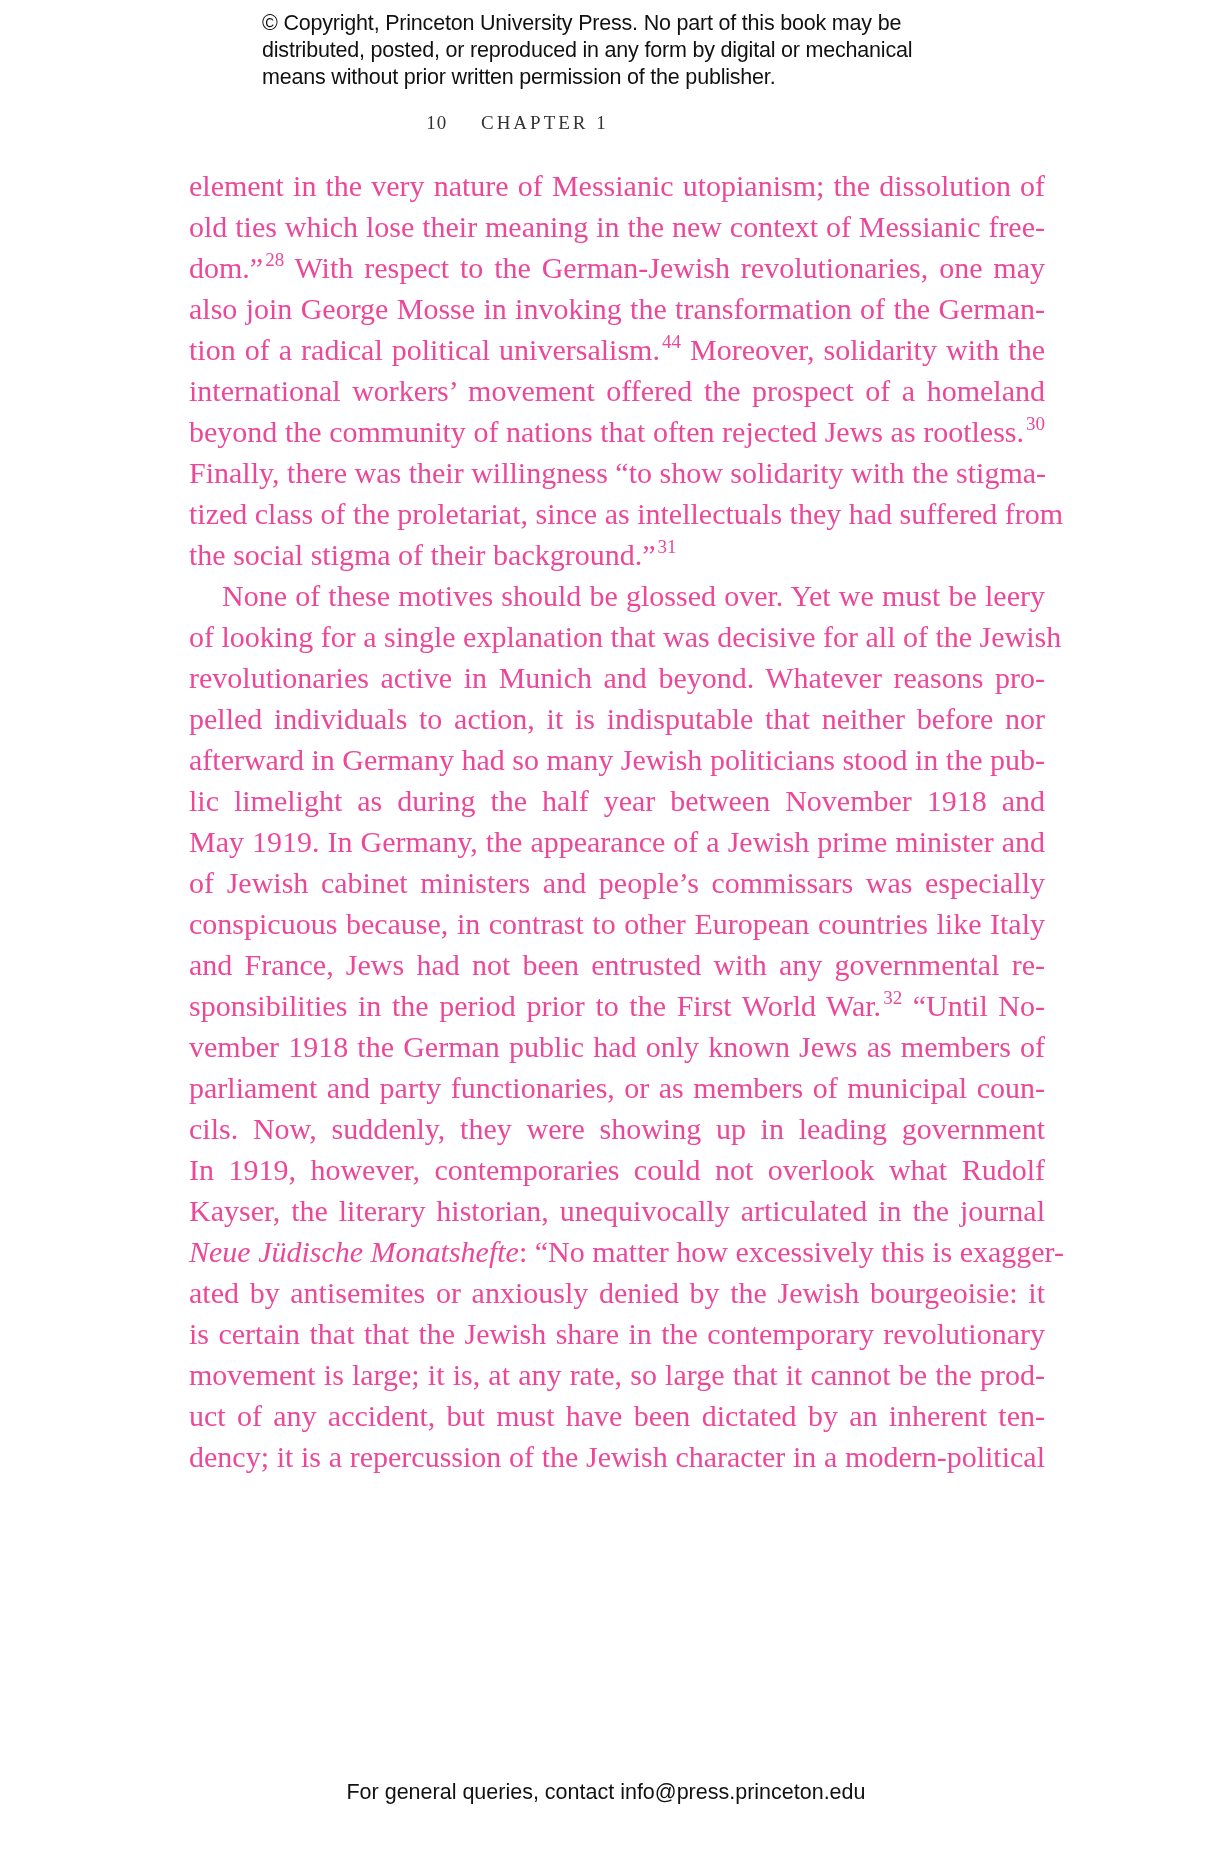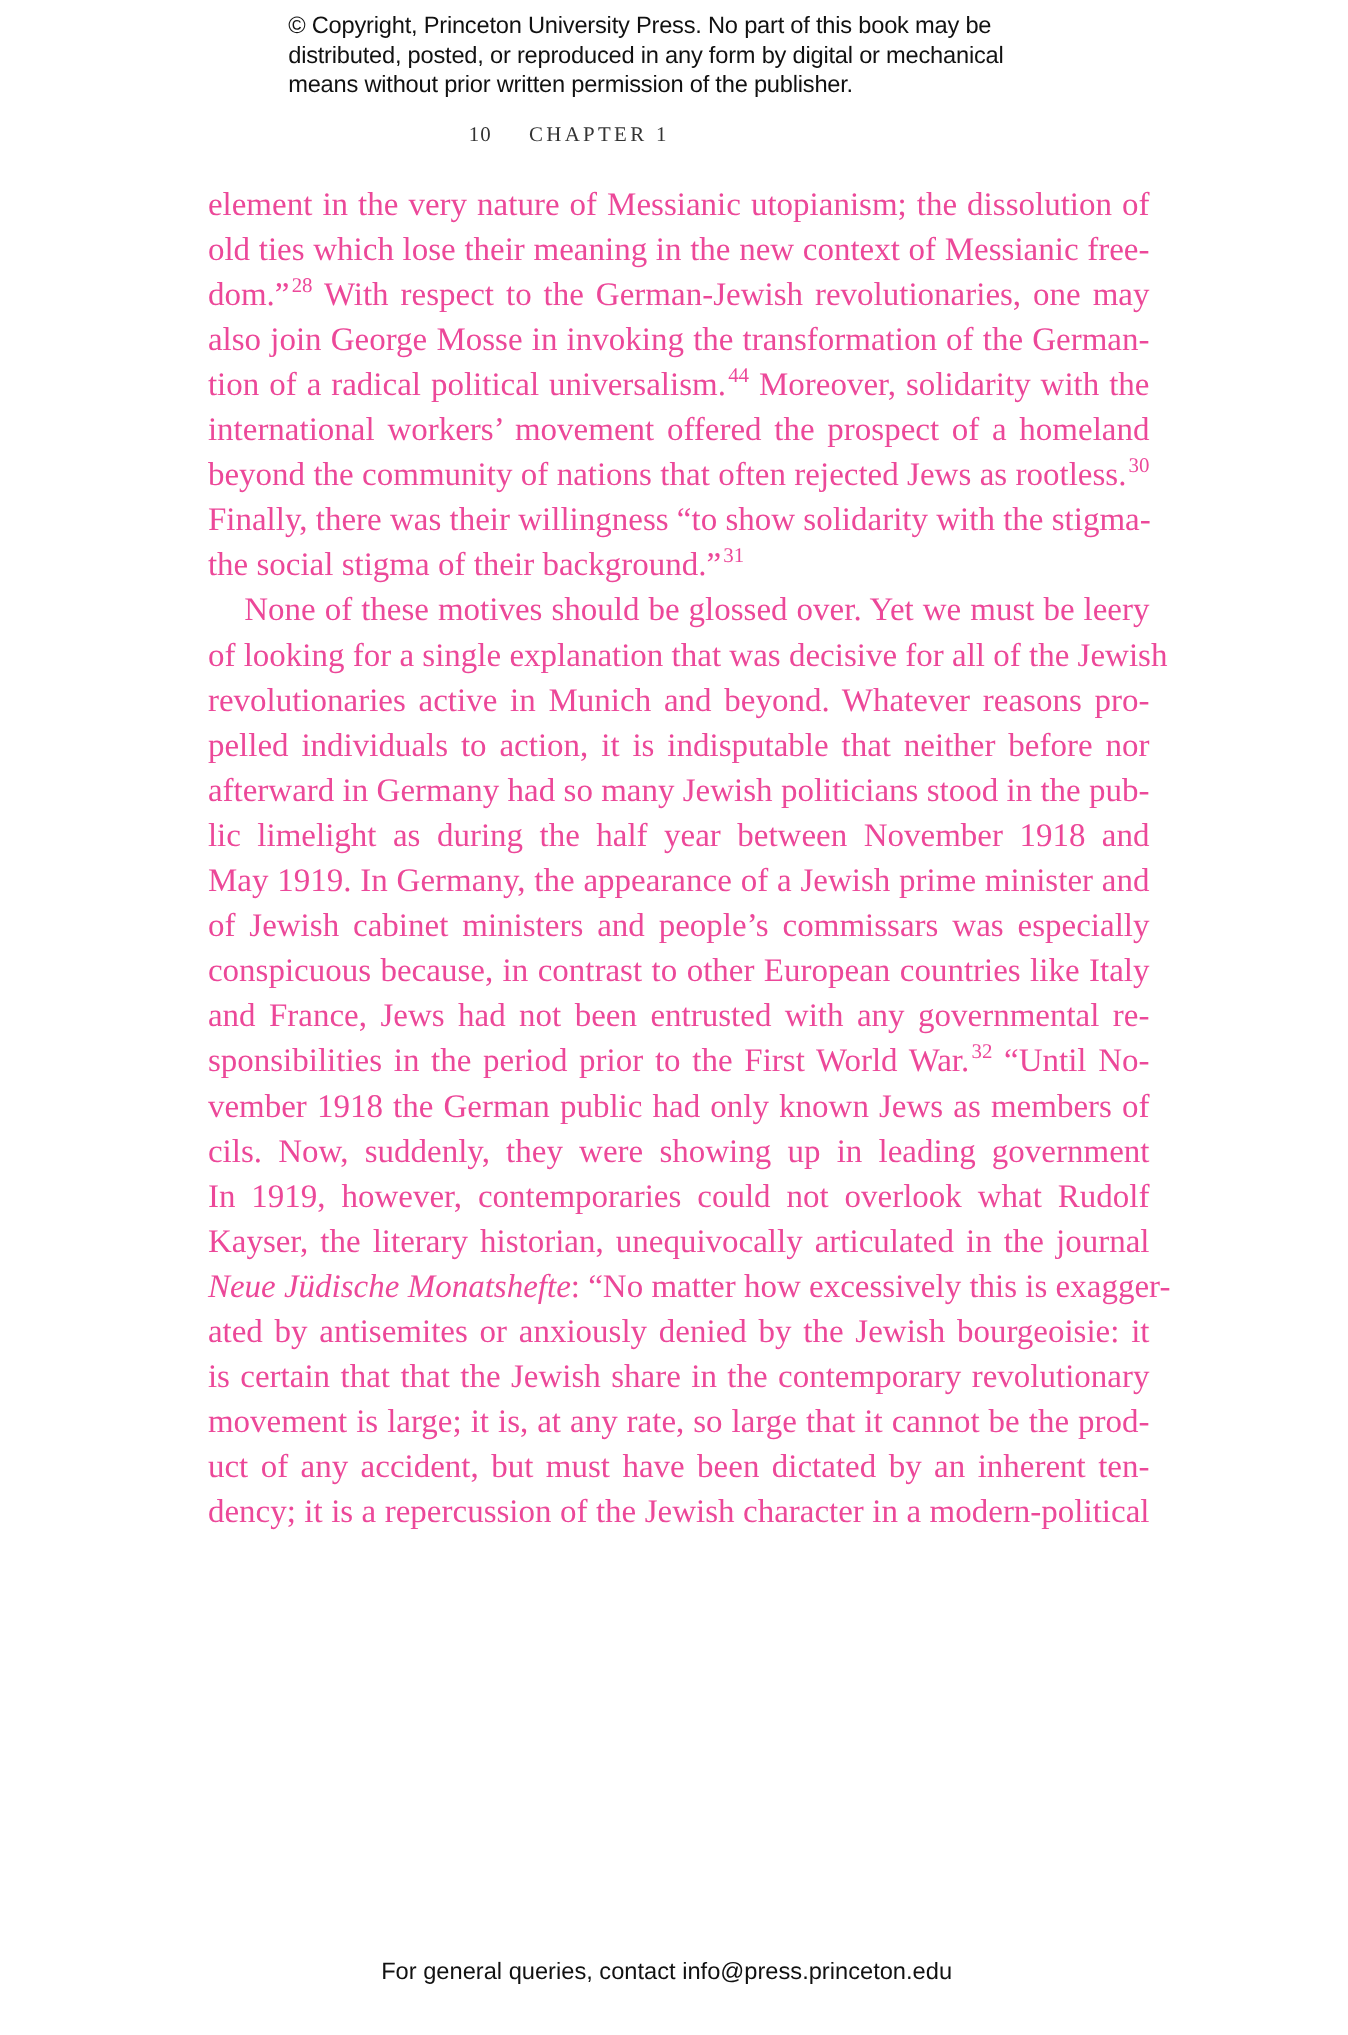--- a/index.html
+++ b/index.html
@@ -103,33 +103,35 @@
 
 <div class="text-block" id="text-block">
     <span class="line">element in the very nature of Messianic utopianism; the dissolution of</span>
     <span class="line">old ties which lose their meaning in the new context of Messianic free-</span>
     <span class="line">dom.”<sup class="note">28</sup> With respect to the German-Jewish revolutionaries, one may</span>
     <span class="line">also join George Mosse in invoking the transformation of the German-</span>
     <span class="line">tion of a radical political universalism.<sup class="note">44</sup> Moreover, solidarity with the</span>
     <span class="line">international workers’ movement offered the prospect of a homeland</span>
     <span class="line">beyond the community of nations that often rejected Jews as rootless.<sup class="note">30</sup></span>
     <span class="line">Finally, there was their willingness “to show solidarity with the stigma-</span>
+    <span class="line">tized class of the proletariat, since as intellectuals they had suffered from</span>
     <span class="line last">the social stigma of their background.”<sup class="note">31</sup></span>
     <span class="line indent">None of these motives should be glossed over. Yet we must be leery</span>
     <span class="line">of looking for a single explanation that was decisive for all of the Jewish</span>
     <span class="line">revolutionaries active in Munich and beyond. Whatever reasons pro-</span>
     <span class="line">pelled individuals to action, it is indisputable that neither before nor</span>
     <span class="line">afterward in Germany had so many Jewish politicians stood in the pub-</span>
     <span class="line">lic limelight as during the half year between November 1918 and</span>
     <span class="line">May 1919. In Germany, the appearance of a Jewish prime minister and</span>
     <span class="line">of Jewish cabinet ministers and people’s commissars was especially</span>
     <span class="line">conspicuous because, in contrast to other European countries like Italy</span>
     <span class="line">and France, Jews had not been entrusted with any governmental re-</span>
     <span class="line">sponsibilities in the period prior to the First World War.<sup class="note">32</sup> “Until No-</span>
     <span class="line">vember 1918 the German public had only known Jews as members of</span>
+    <span class="line">parliament and party functionaries, or as members of municipal coun-</span>
     <span class="line">cils. Now, suddenly, they were showing up in leading government</span>
     <span class="line">In 1919, however, contemporaries could not overlook what Rudolf</span>
     <span class="line">Kayser, the literary historian, unequivocally articulated in the journal</span>
     <span class="line"><em>Neue Jüdische Monatshefte</em>: “No matter how excessively this is exagger-</span>
     <span class="line">ated by antisemites or anxiously denied by the Jewish bourgeoisie: it</span>
     <span class="line">is certain that that the Jewish share in the contemporary revolutionary</span>
     <span class="line">movement is large; it is, at any rate, so large that it cannot be the prod-</span>
     <span class="line">uct of any accident, but must have been dictated by an inherent ten-</span>
     <span class="line">dency; it is a repercussion of the Jewish character in a modern-political</span>
   </div>

